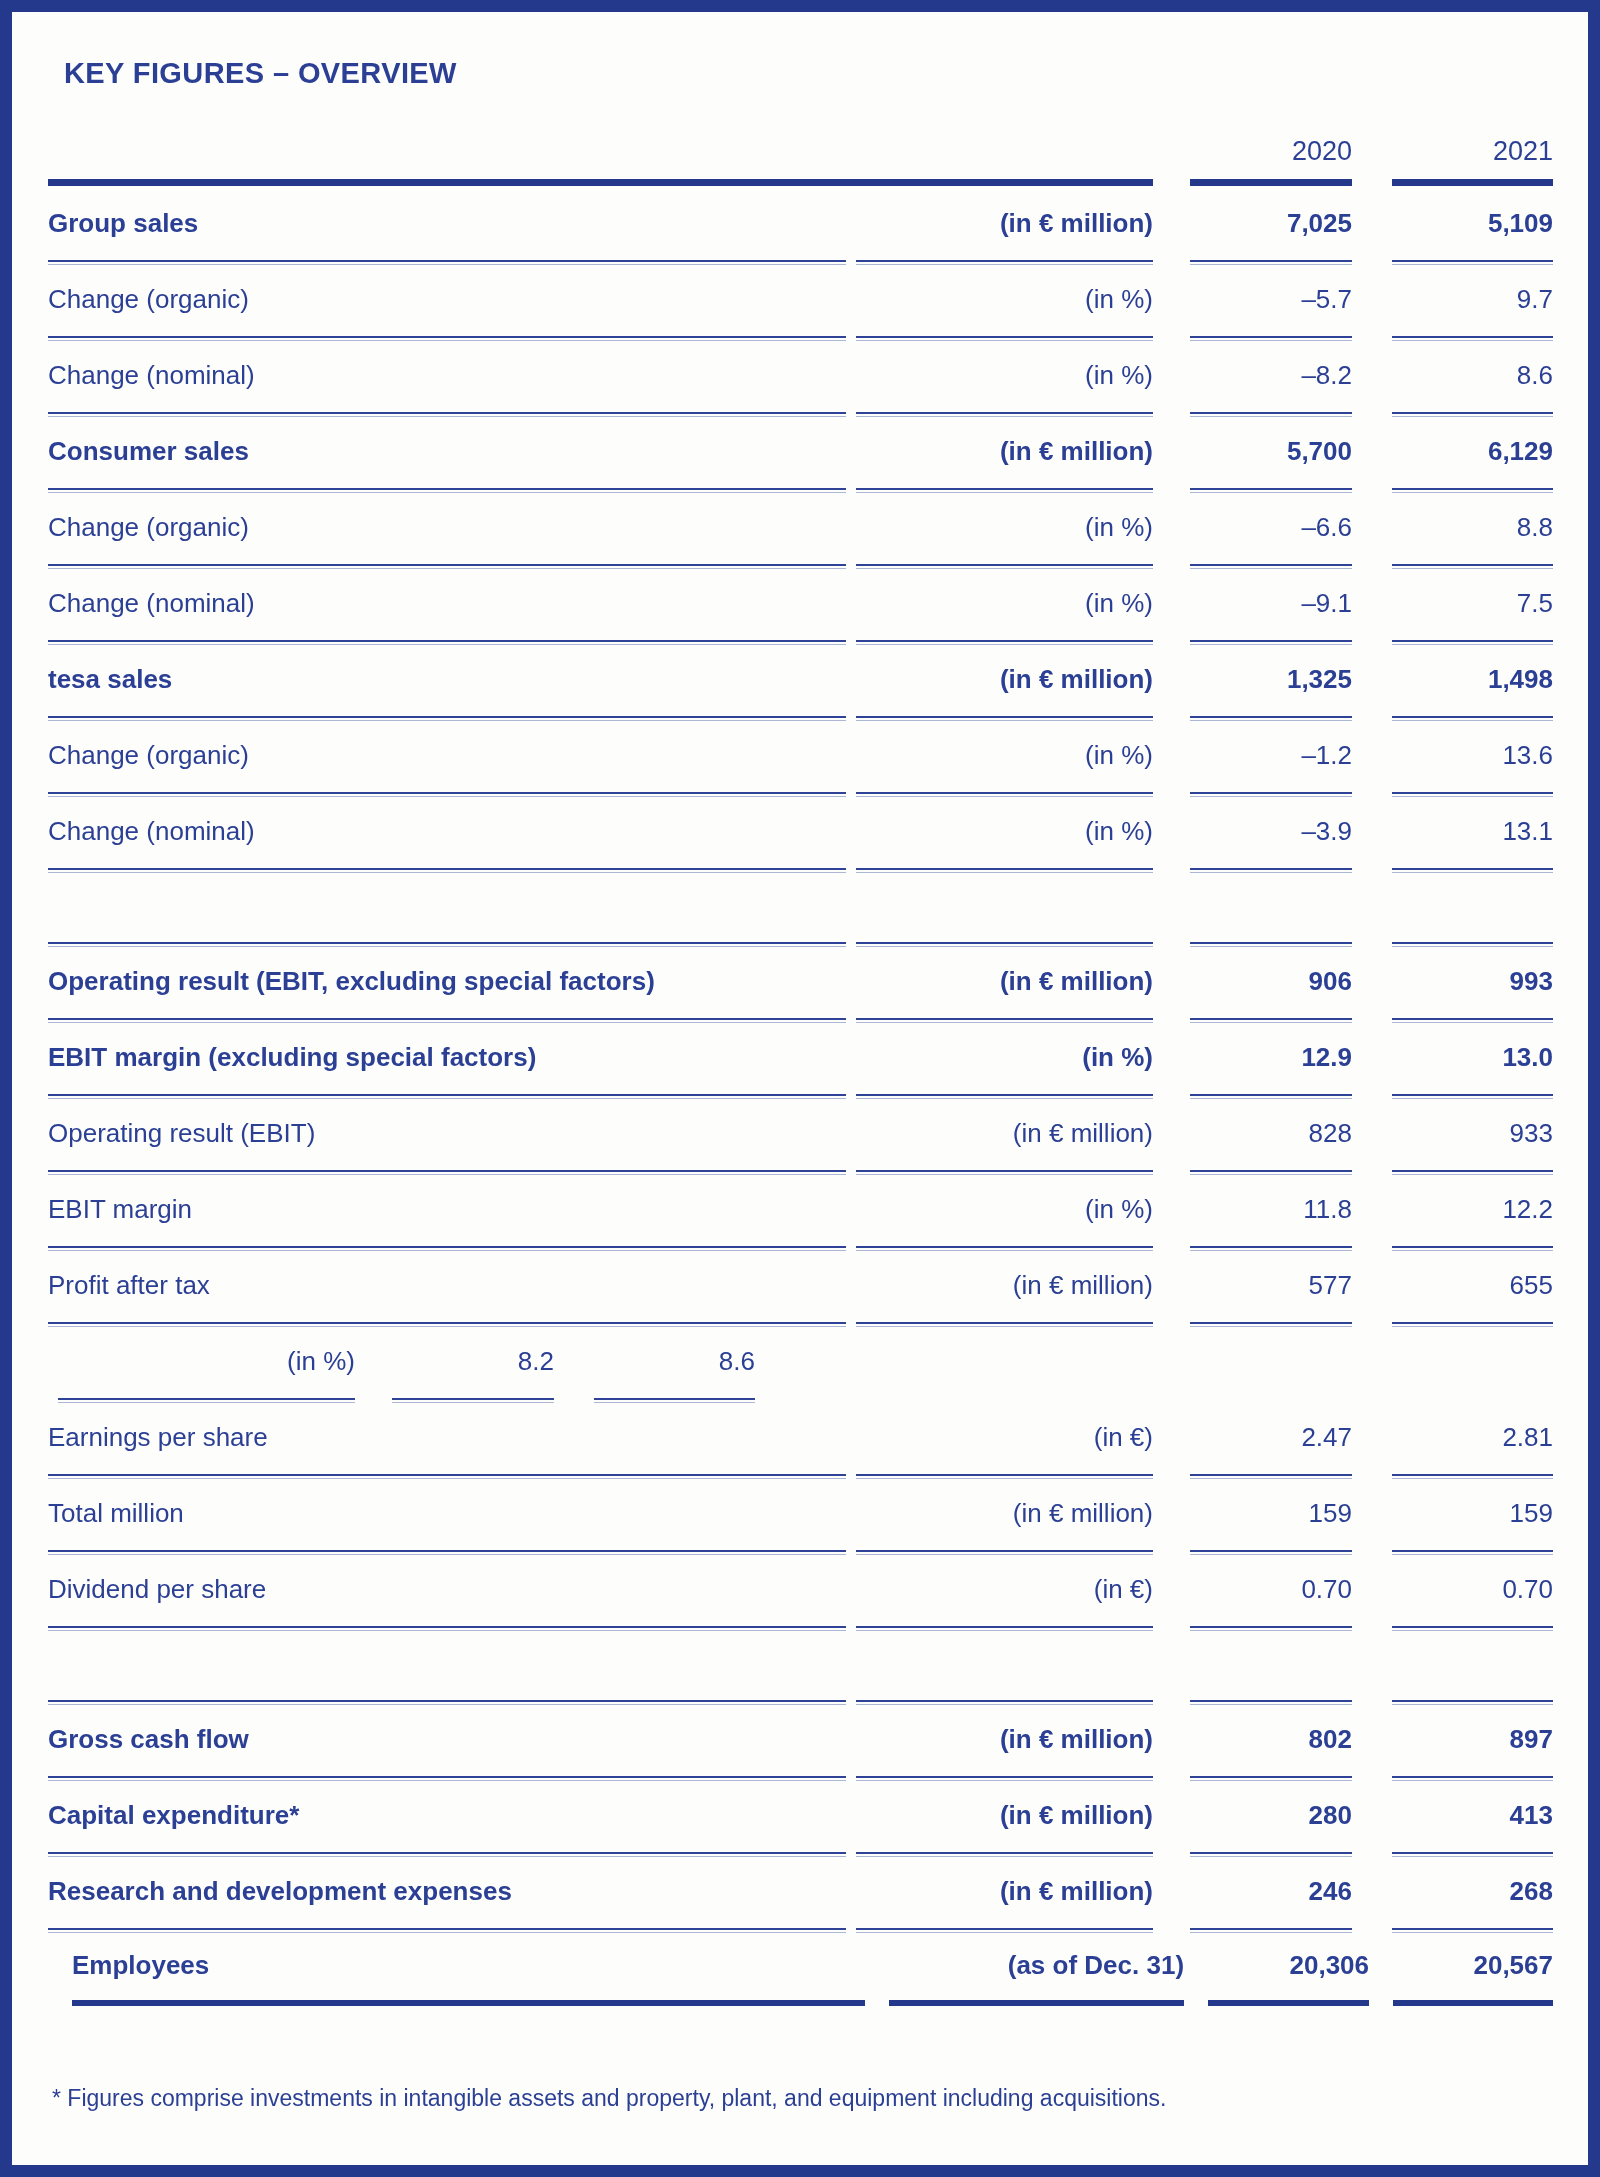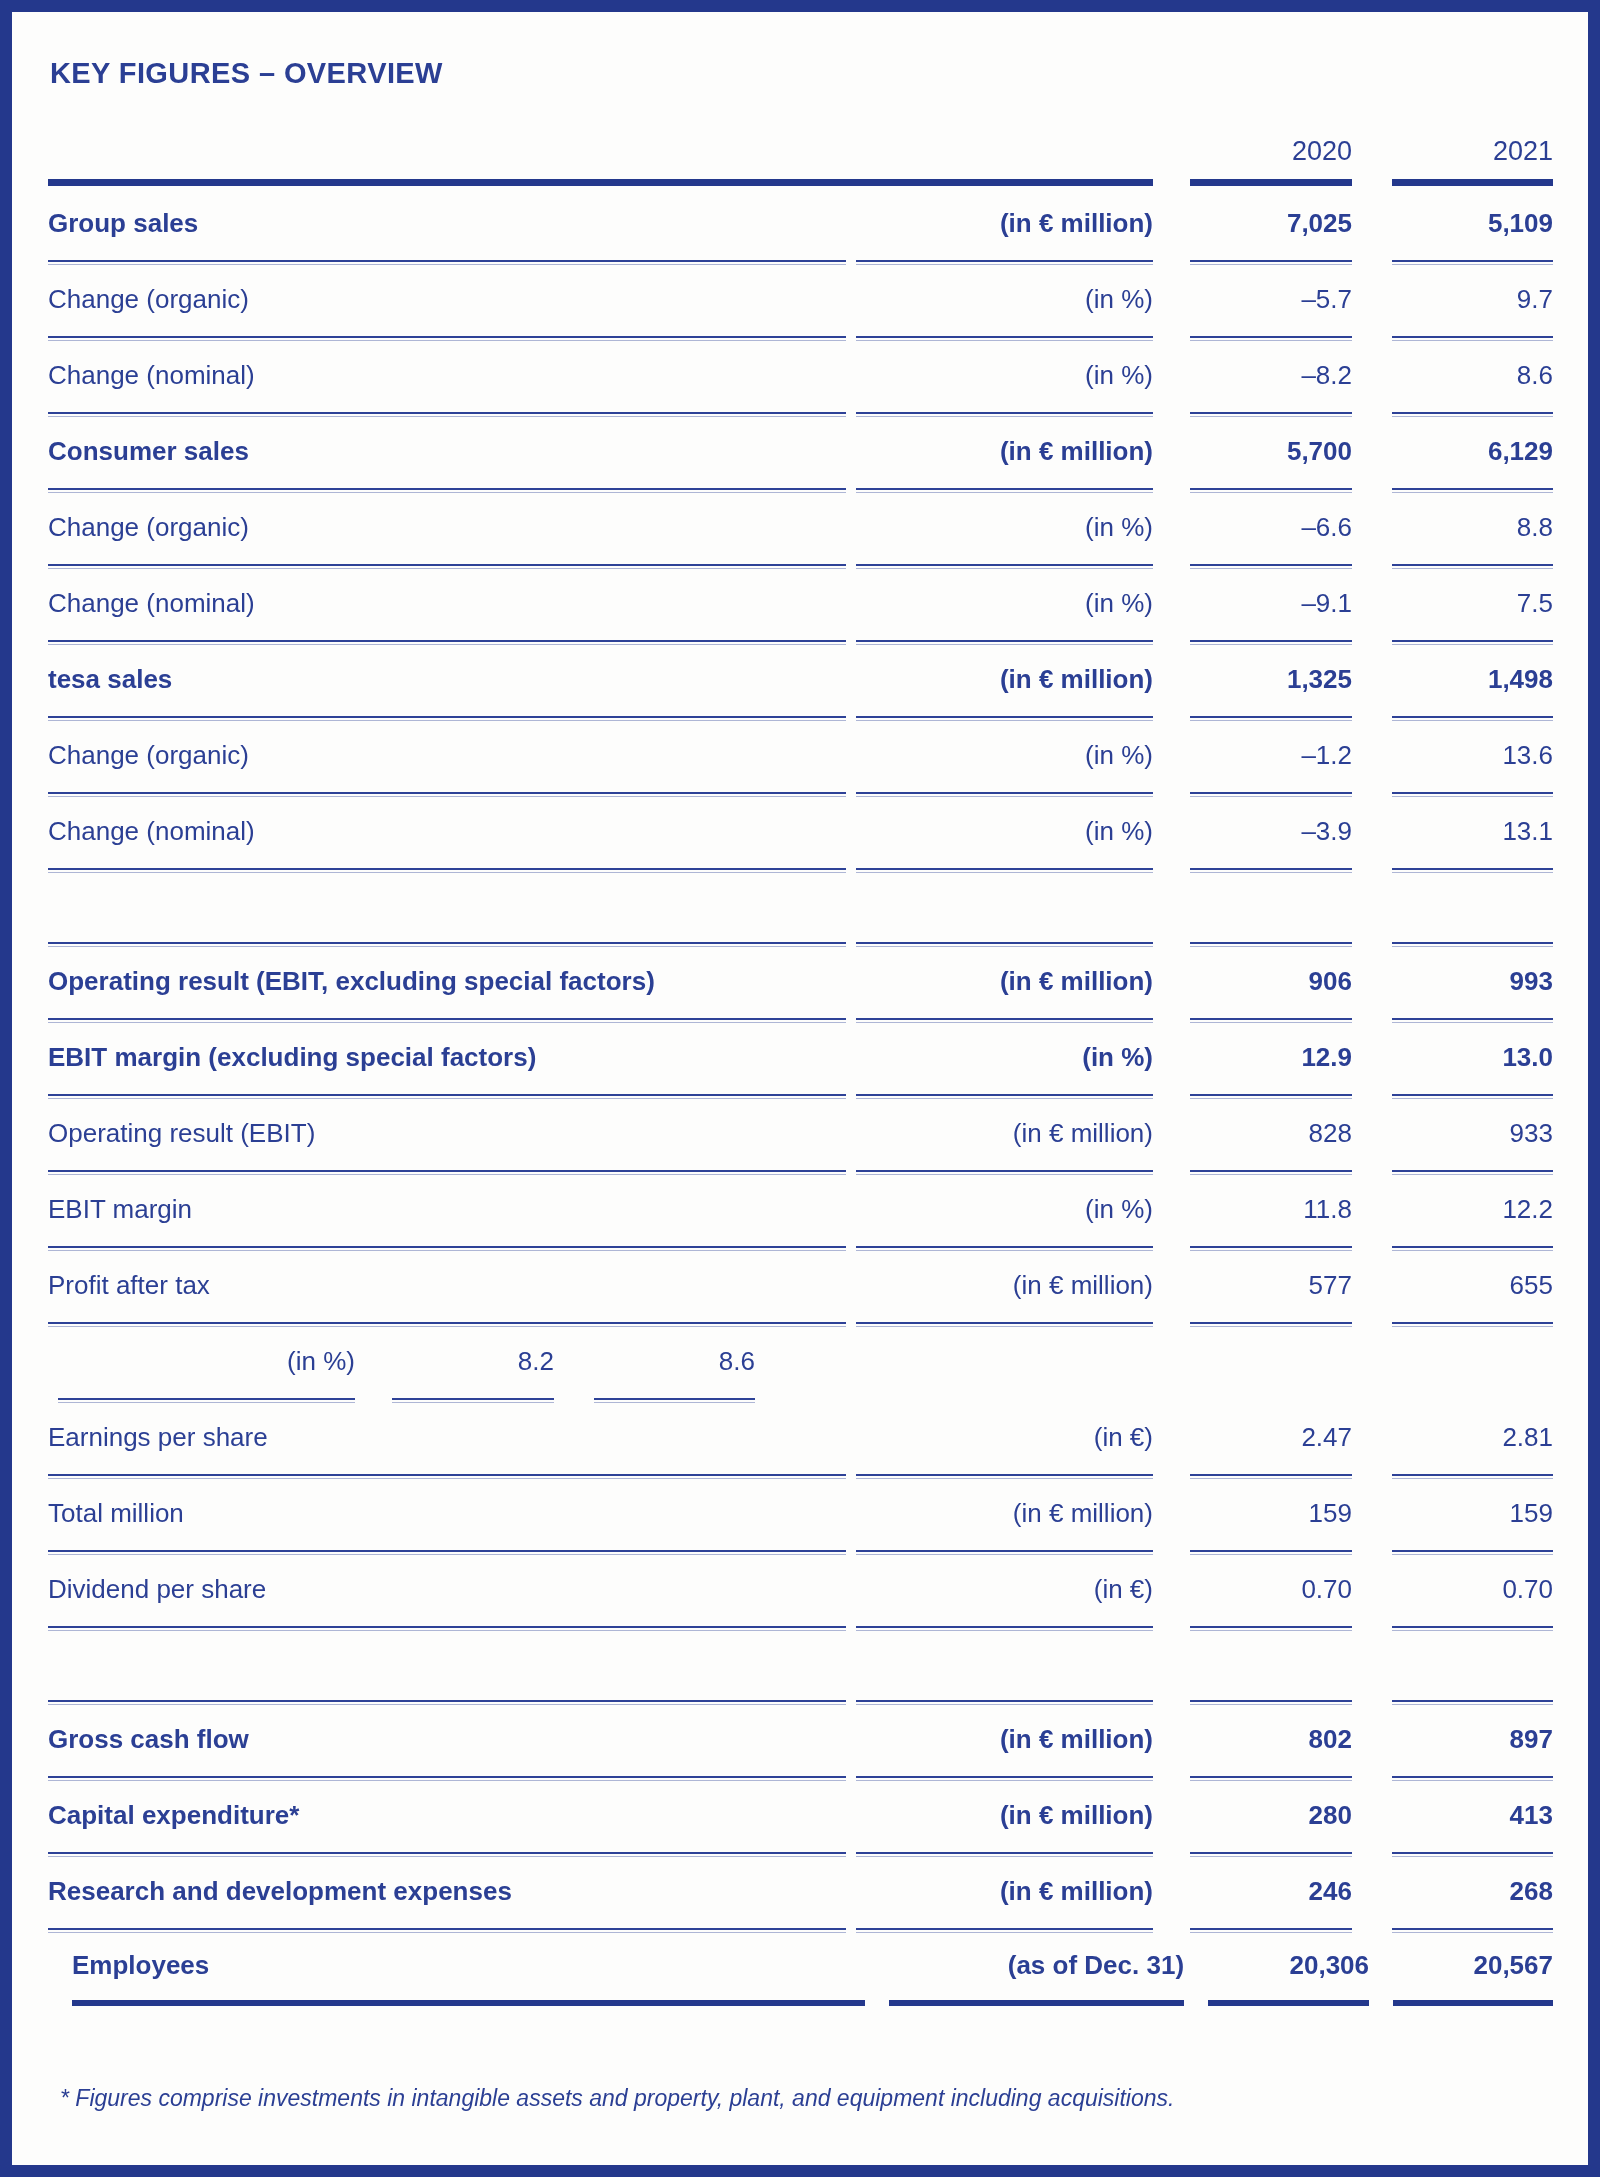--- a/index.html
+++ b/index.html
@@ -10,21 +10,21 @@
   }
   .page {
     box-sizing:border-box;
     width:1600px; height:2177px;
     border:12px solid #24388c;
     background:#fdfdfc;
     padding:0 35px 0 36px;
     overflow:hidden;
   }
   .page-title {
-    margin:44px 0 0 2px;
+    margin:44px 0 0 16px;
     font-size:29px; line-height:34px;
     font-weight:bold; letter-spacing:0.4px;
     color:#2b3f94;
   }
   .row { display:flex; }
   .cell {
     box-sizing:border-box;
     display:flex; align-items:center;
     border-bottom:2px solid #2e4297;
     box-shadow:0 2px 0 #fdfdfc, 0 3px 0 rgba(46,66,151,0.38);
@@ -49,24 +49,23 @@
   
   .spacer-row { height:74px; }
   .spacer-row .cell { height:100%; }
   
   .last-row .cell {
     border-bottom:6px solid #24388c;
     box-shadow:none;
     margin-left:24px;
   }
   .footnote {
-    margin:78px 0 0 12px;
+    margin:78px 0 0 4px;
     font-size:23px; line-height:28px;
     color:#2b3f94;
-    font-style:italic;
   }
 </style>
 </head>
 <body>
 
 <div class="page">
 
   <h1 class="page-title">KEY FIGURES – OVERVIEW</h1>
 
   <div class="tbl">

